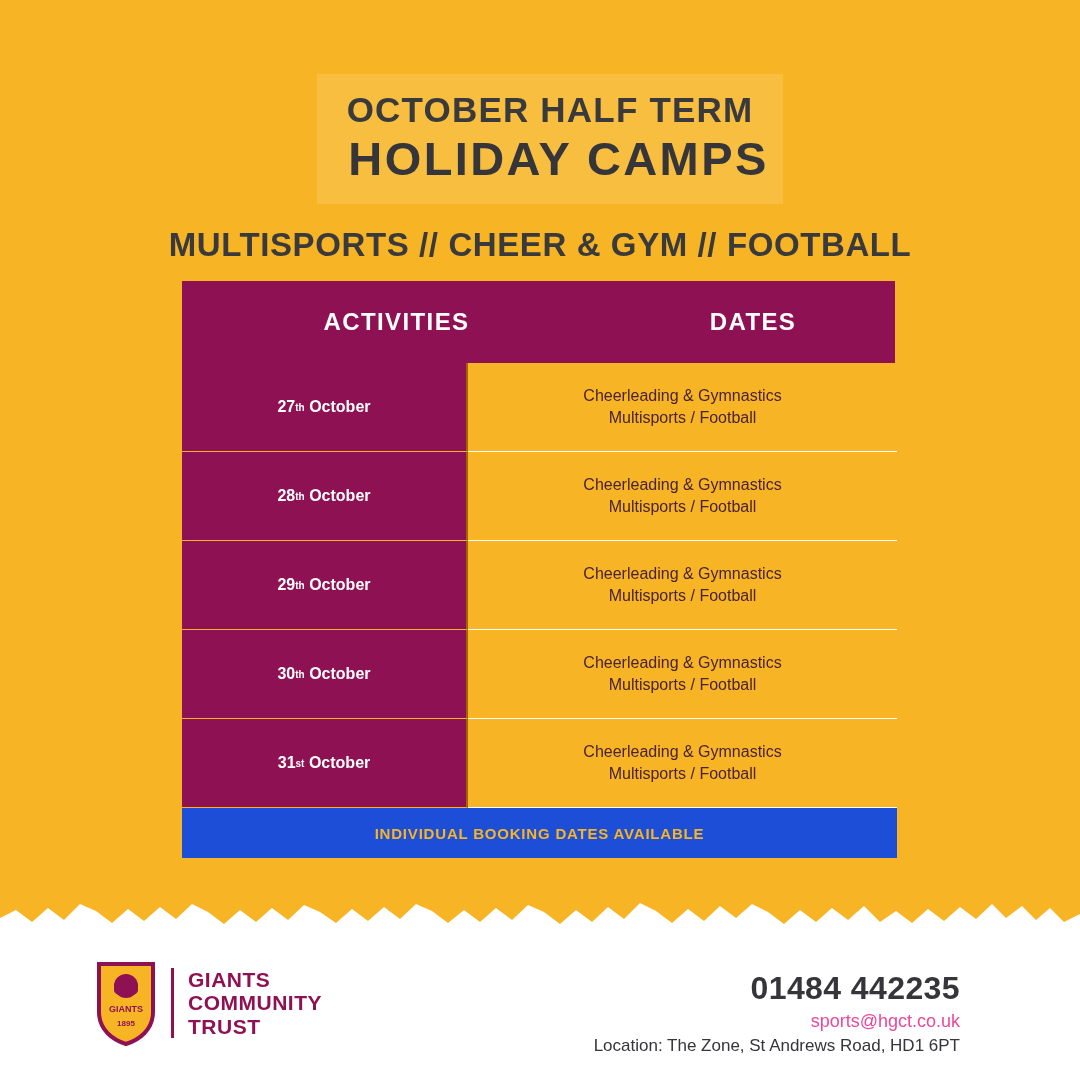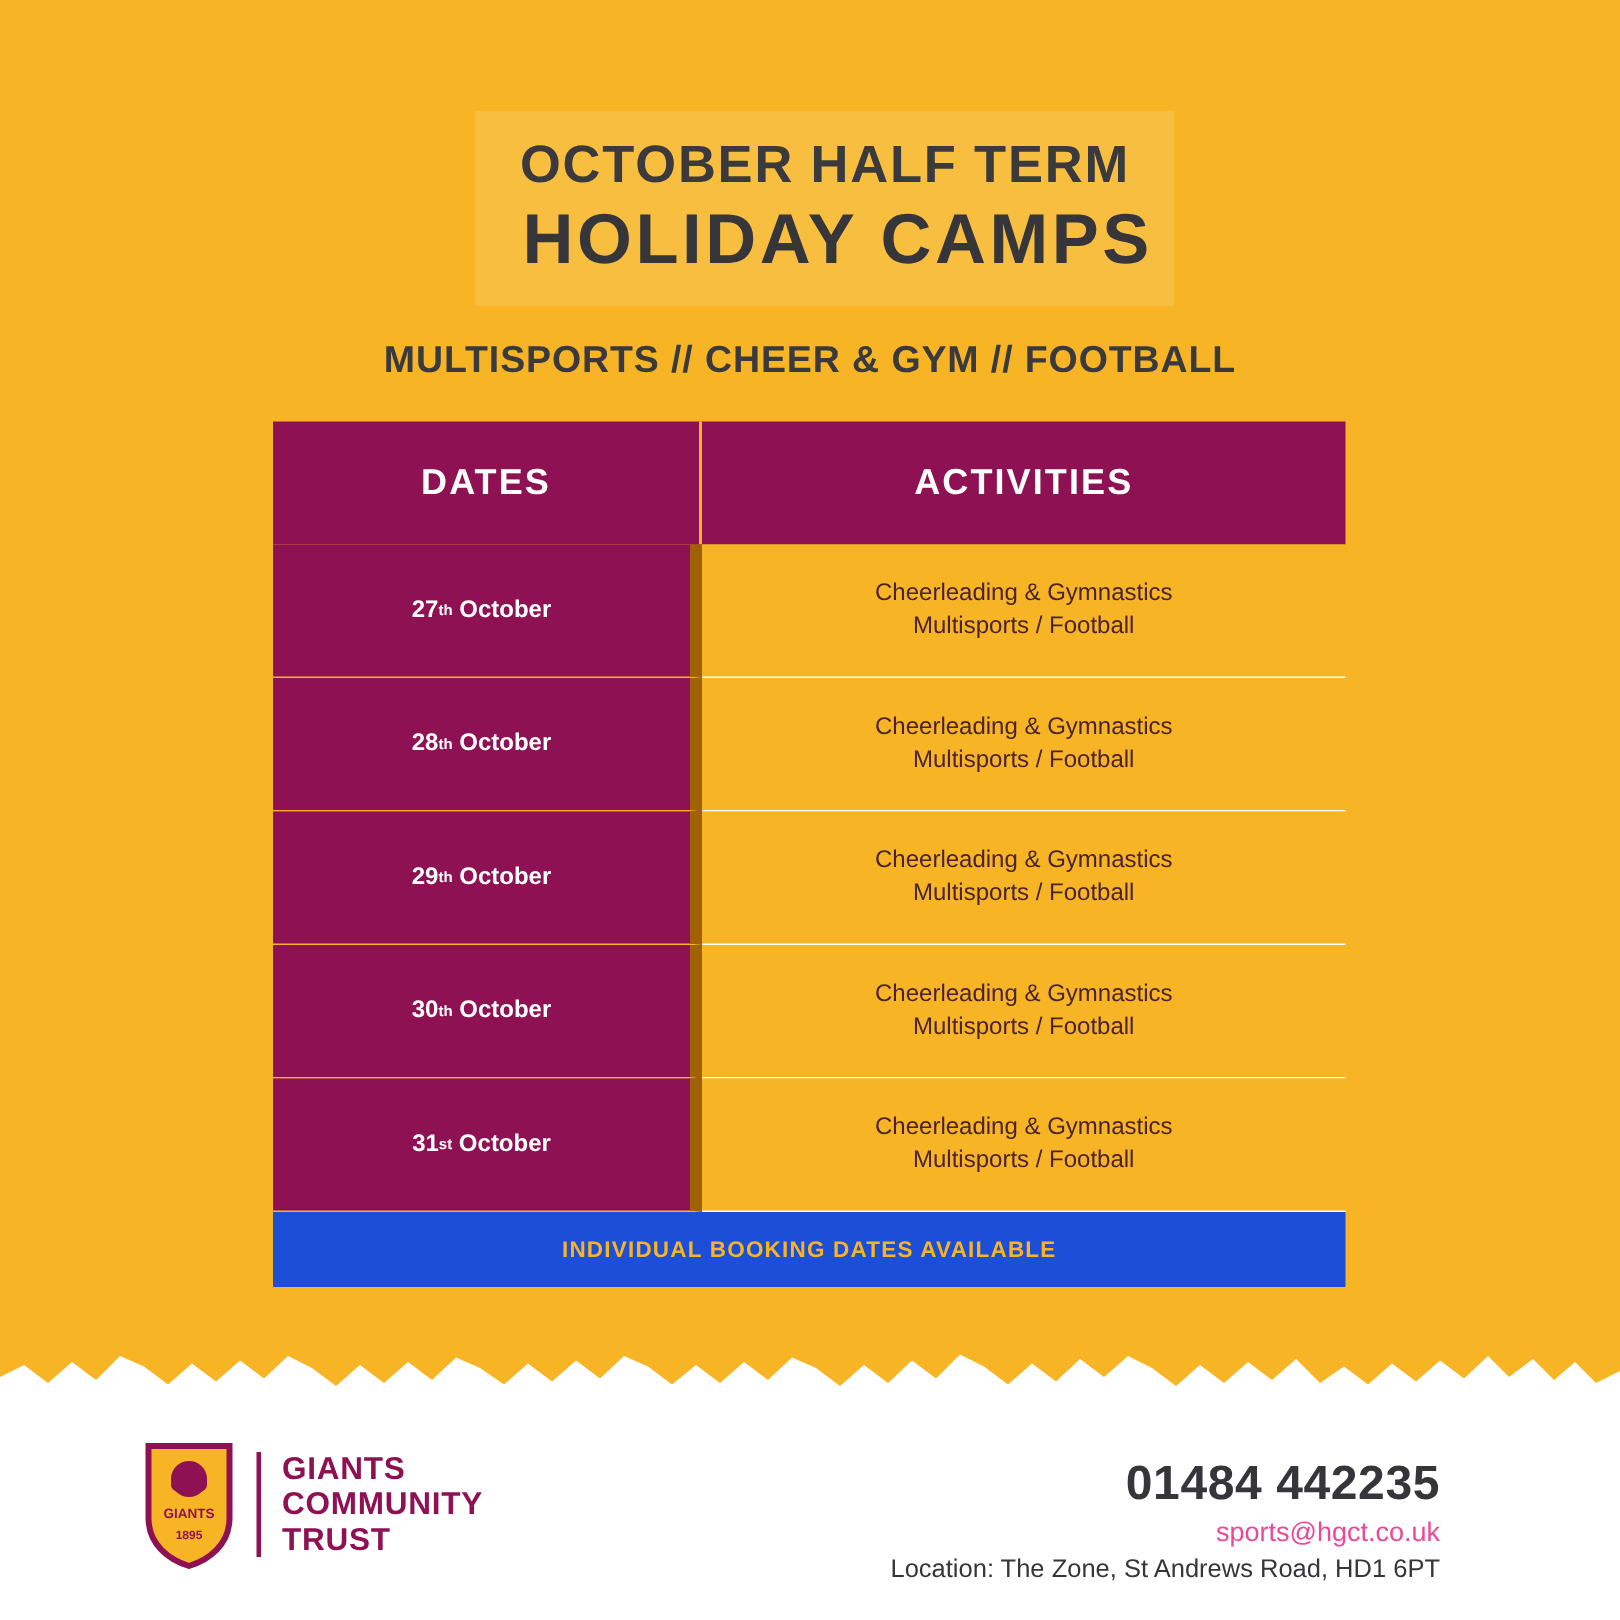--- a/index.html
+++ b/index.html
@@ -65,21 +65,21 @@
     margin-top: 4px;
     margin-left: 17px;
   }
 
   .subtitle {
     position: absolute;
     left: 0;
     top: 226px;
     width: 1080px;
     text-align: center;
-    font-size: 25px;
+    font-size: 33px;
     font-weight: bold;
     letter-spacing: 0.6px;
     color: #3a3a3c;
   }
 
   
   .table {
     position: absolute;
     left: 182px;
     top: 281px;
@@ -108,21 +108,21 @@
   }
   .cell-date {
     width: 286px;
     background: #8e1253;
     color: #ffffff;
     font-size: 16px;
     font-weight: bold;
     display: flex;
     align-items: center;
     justify-content: center;
-    border-right: 8px solid #a16207;
+    border-right: 2px solid #a16207;
     border-bottom: 1px solid #f7b525;
   }
   .cell-date sup { font-size: 10px; vertical-align: super; }
   .cell-act {
     width: 429px;
     background: #f7b525;
     color: #4a2230;
     font-size: 16px;
     line-height: 1.35;
     text-align: center;
@@ -213,22 +213,22 @@
   <div class="title-block">
     <div class="title-line1">OCTOBER HALF TERM</div>
     <div class="title-line2">HOLIDAY CAMPS</div>
   </div>
 
   <div class="subtitle">MULTISPORTS // CHEER &amp; GYM // FOOTBALL</div>
 
   <div class="table">
 
     <div class="table-head">
+      <div class="th col-acts">ACTIVITIES</div>
       <div class="th col-dates">DATES</div>
-      <div class="th col-acts">ACTIVITIES</div>
     </div>
 
     <div class="table-row">
       <div class="cell-date">
         <span>27</span><sup>th</sup>&nbsp;<span>October</span>
       </div>
       <div class="cell-act">
         <span>Cheerleading &amp; Gymnastics</span>
         <span>Multisports / Football</span>
       </div>

